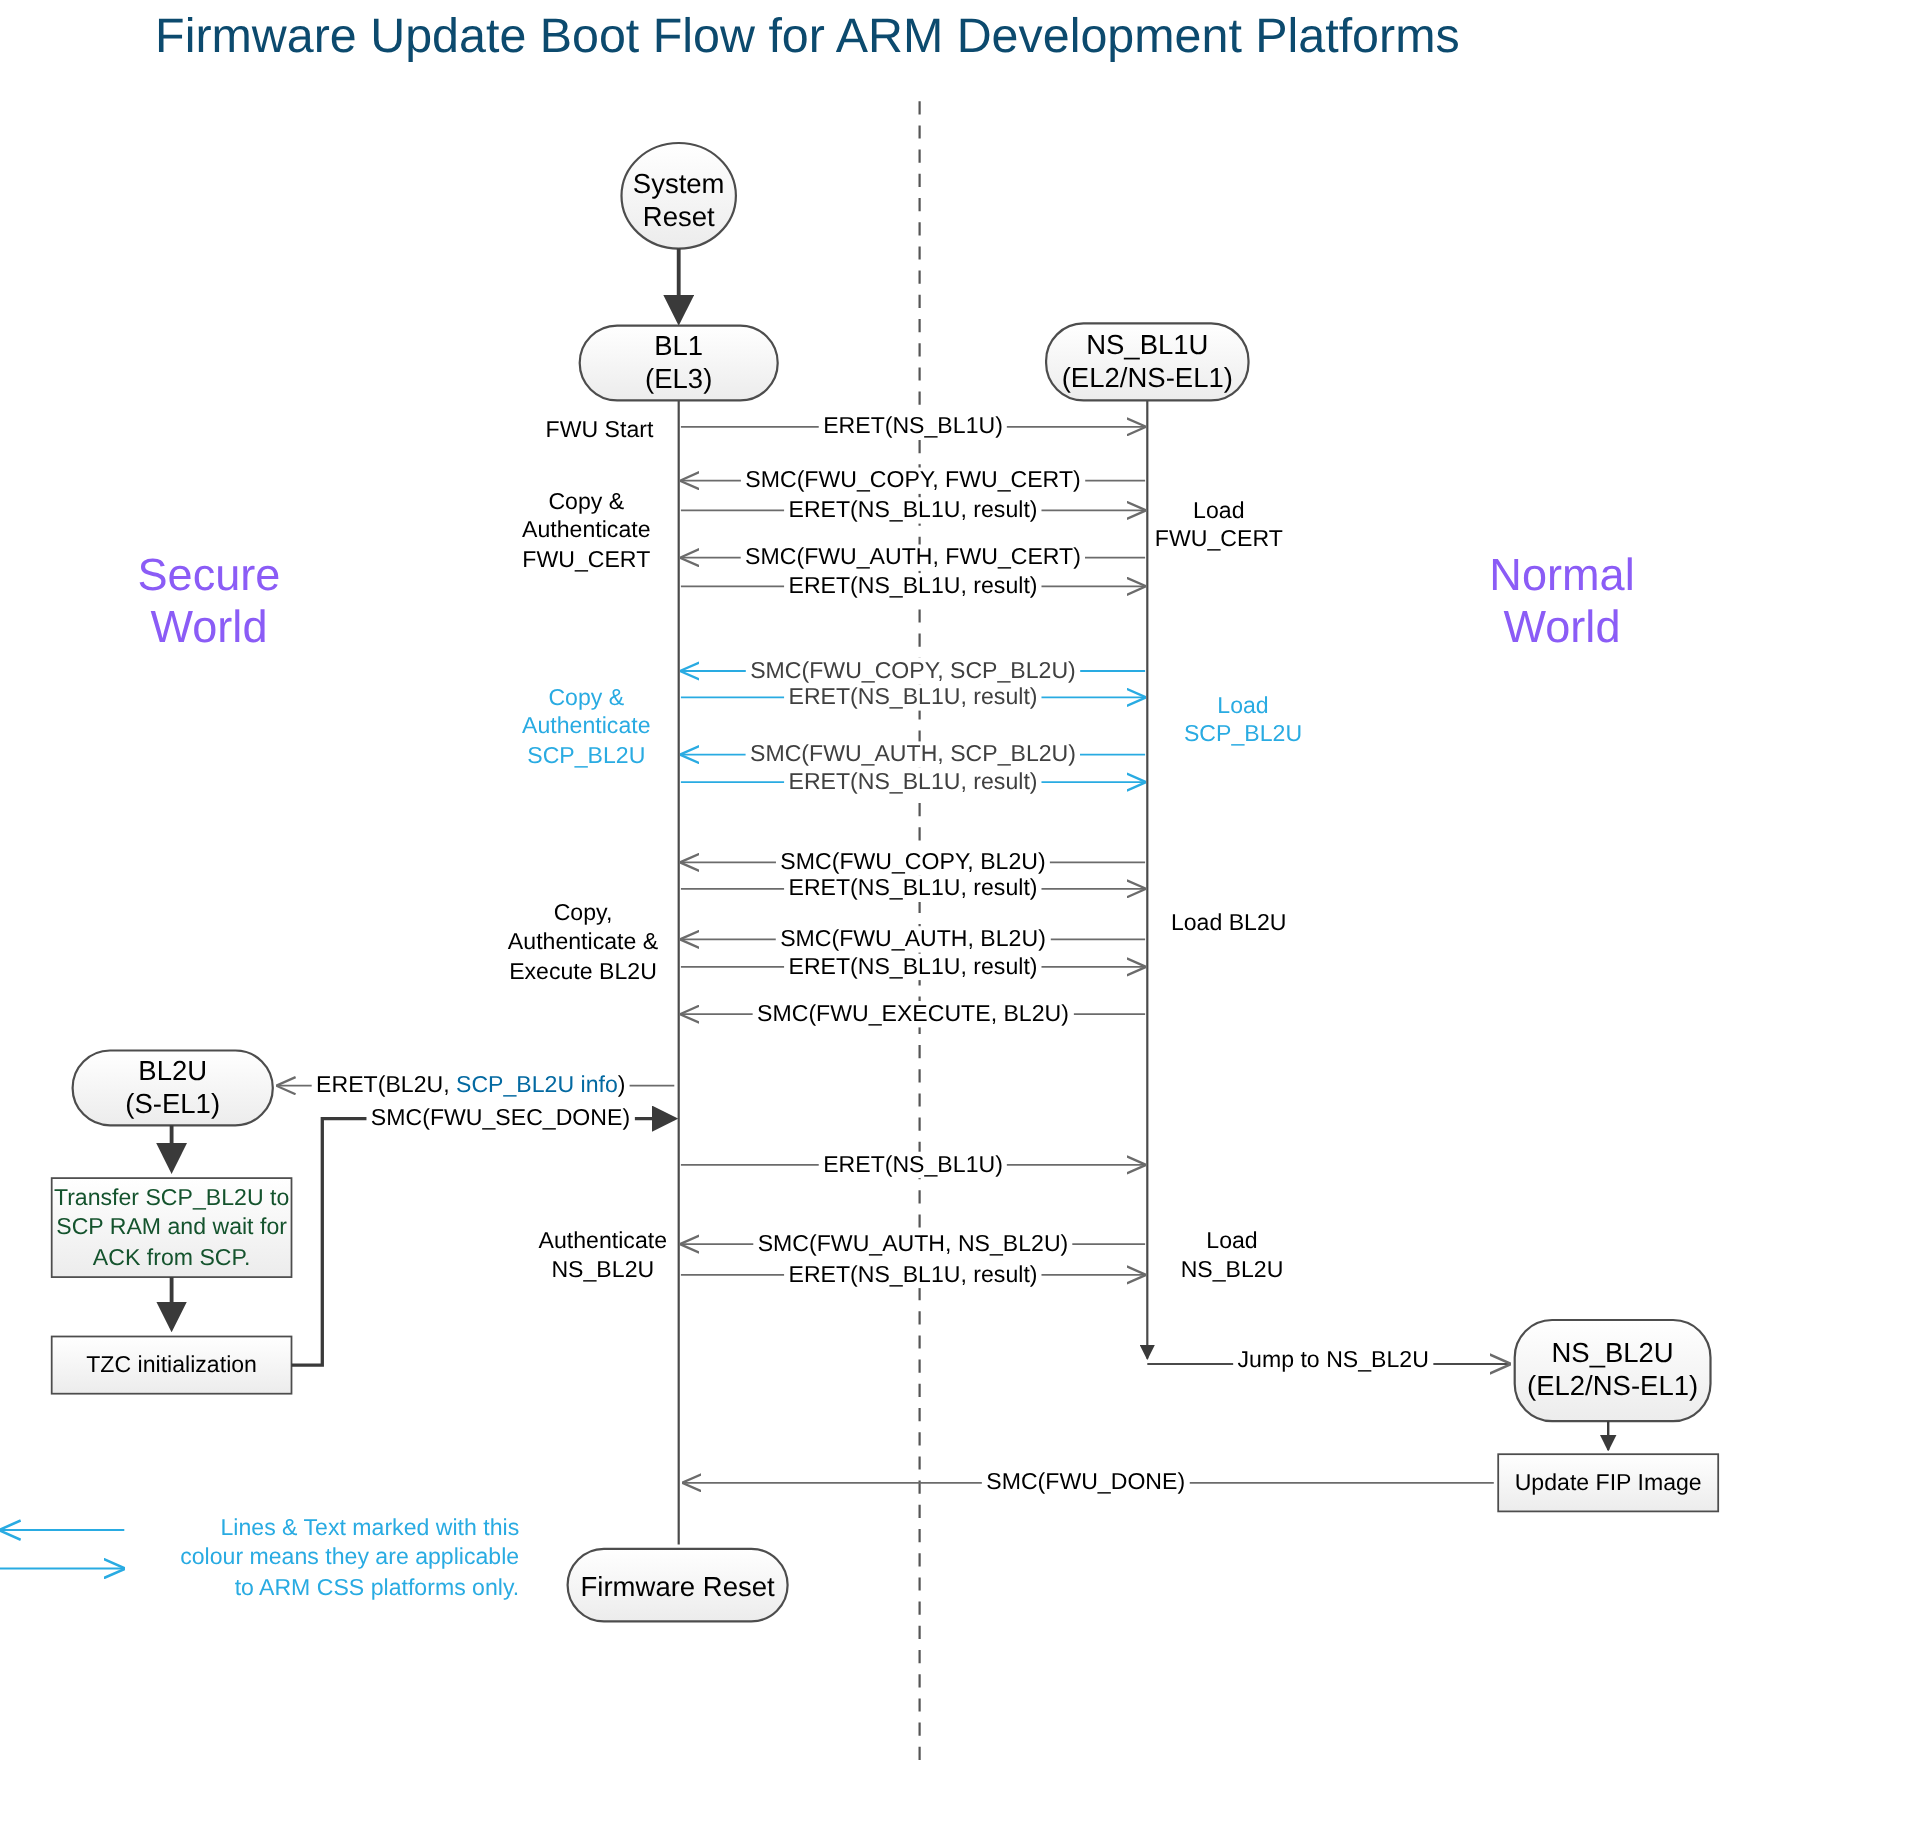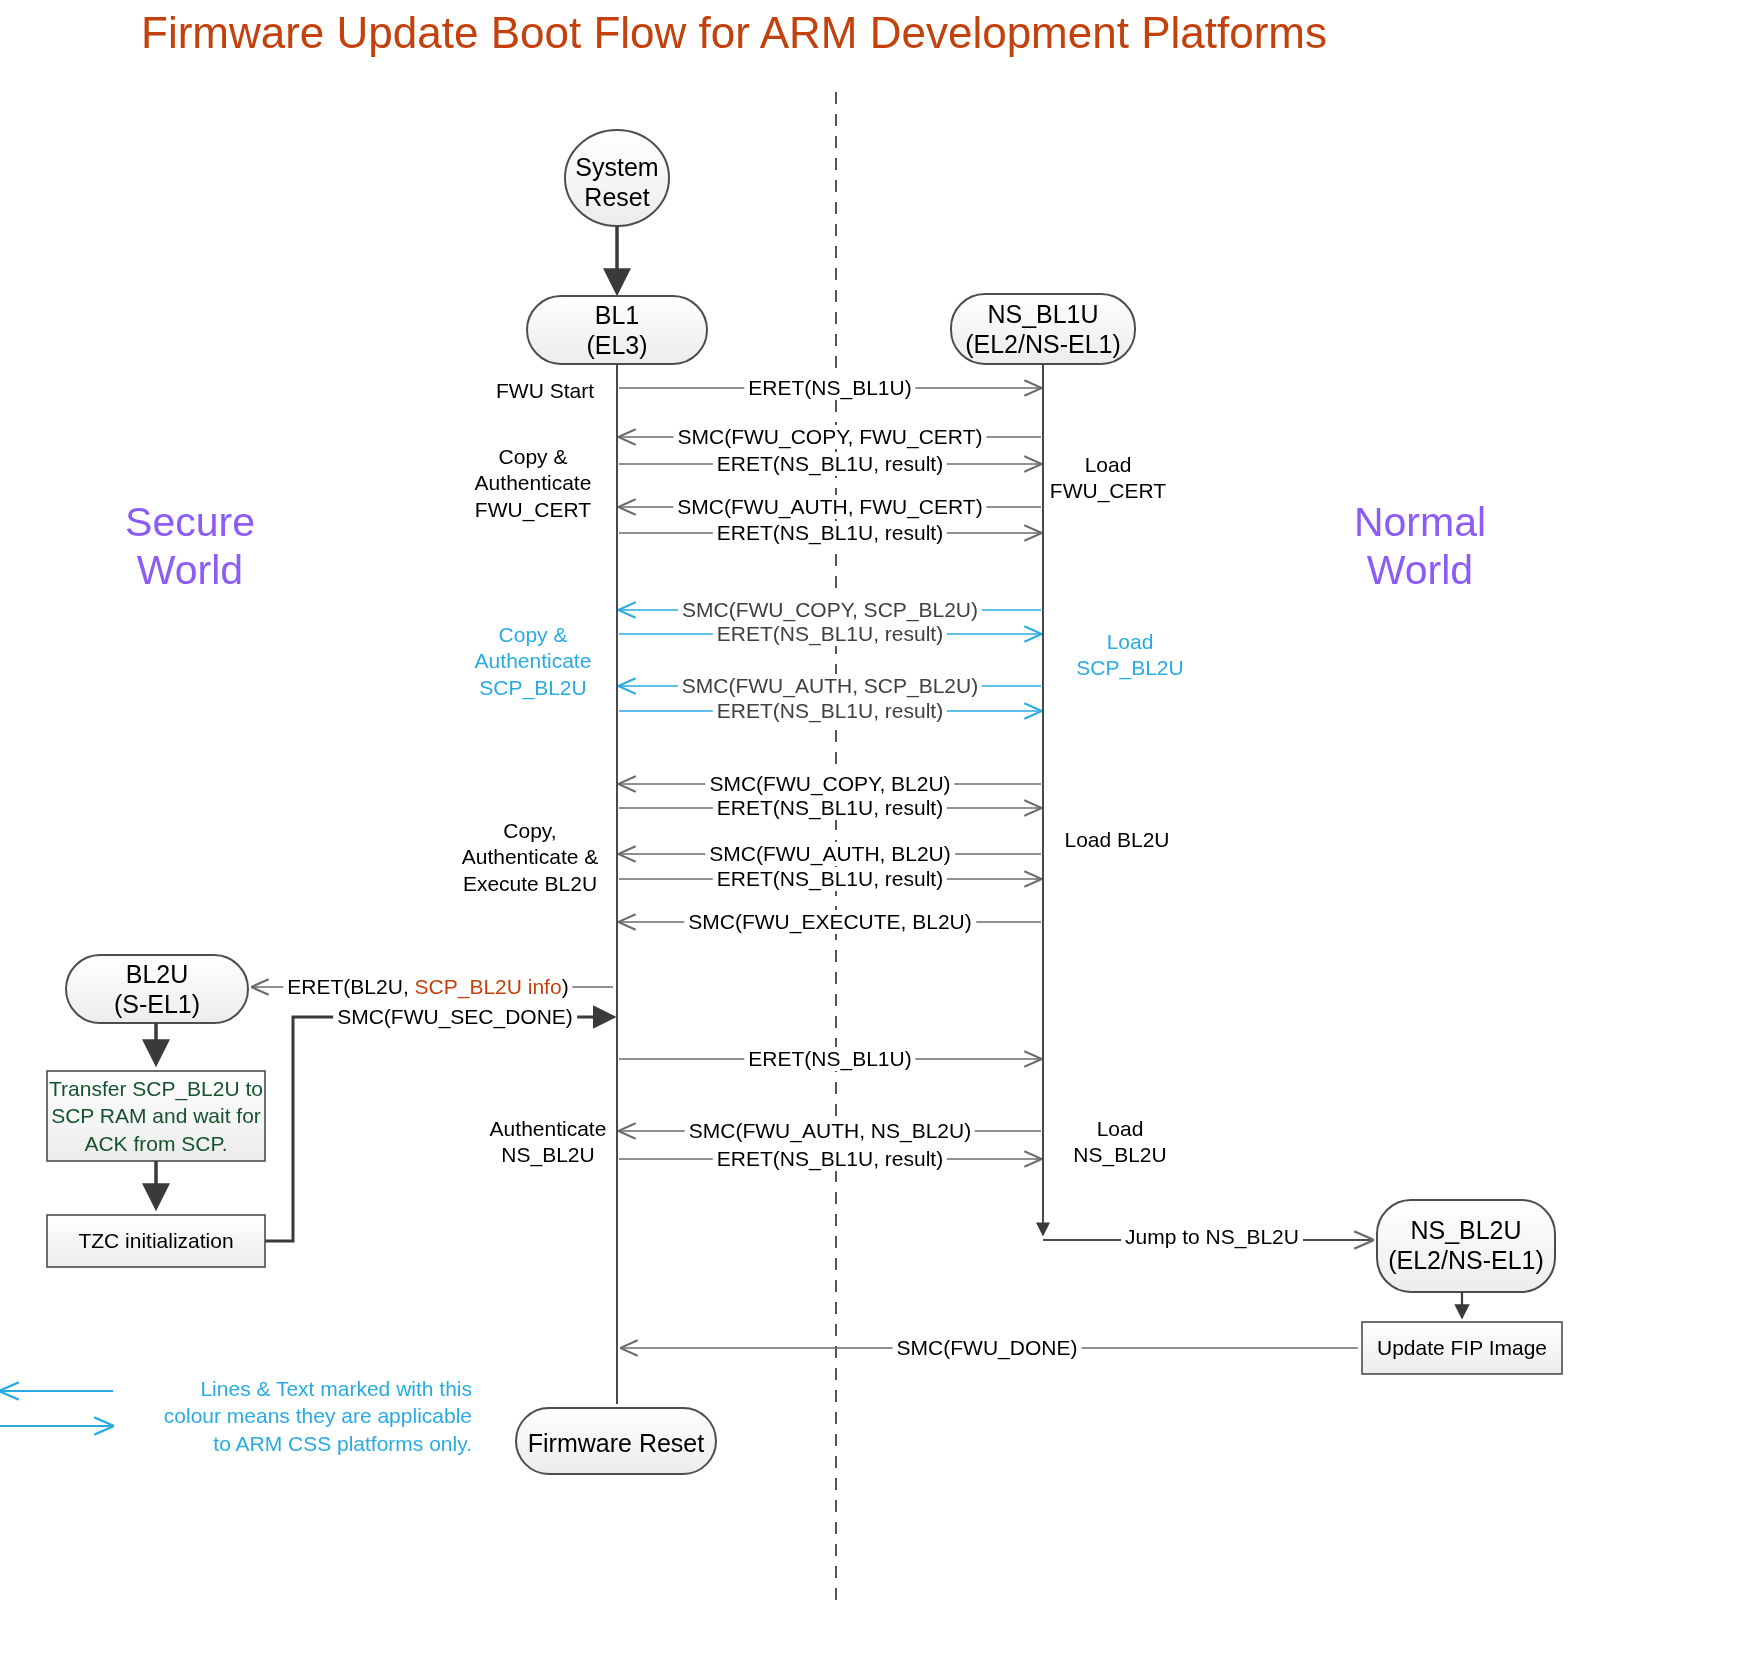--- a/index.html
+++ b/index.html
@@ -24,21 +24,21 @@
     width: 1749px;
     height: 1676px;
   }
   .diagram-title {
     position: absolute;
     left: 0;
     top: 8px;
     width: 1468px;
     text-align: center;
     font-size: 44px;
-    color: #c2410c;
+    color: #0c4a6e;
     font-family: "Liberation Sans", sans-serif;
     white-space: nowrap;
   }
   .world-label {
     position: absolute;
     font-size: 41px;
     color: #8b5cf6;
     line-height: 1.18;
     text-align: center;
     white-space: pre-line;
@@ -93,21 +93,21 @@
   }
   .mixed-label {
     position: absolute;
     font-size: 21px;
     color: #000000;
     white-space: nowrap;
     background: #ffffff;
     padding: 0 4px;
     transform: translate(-50%, -50%);
   }
-  .mixed-label .hl { color: #c2410c; }
+  .mixed-label .hl { color: #0369a1; }
 </style>
 </head>
 <body>
 
 <div id="canvas">
 
   <div class="diagram-title">Firmware Update Boot Flow for ARM Development Platforms</div>
 
   <svg class="layer" viewBox="0 0 1749 1676">
     <defs>

